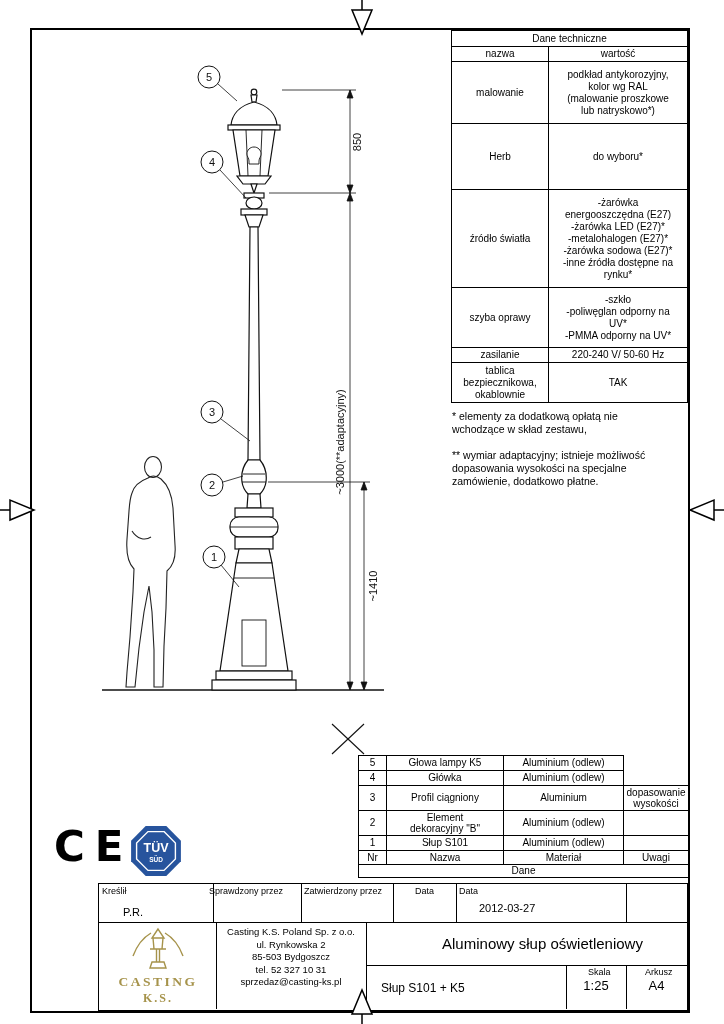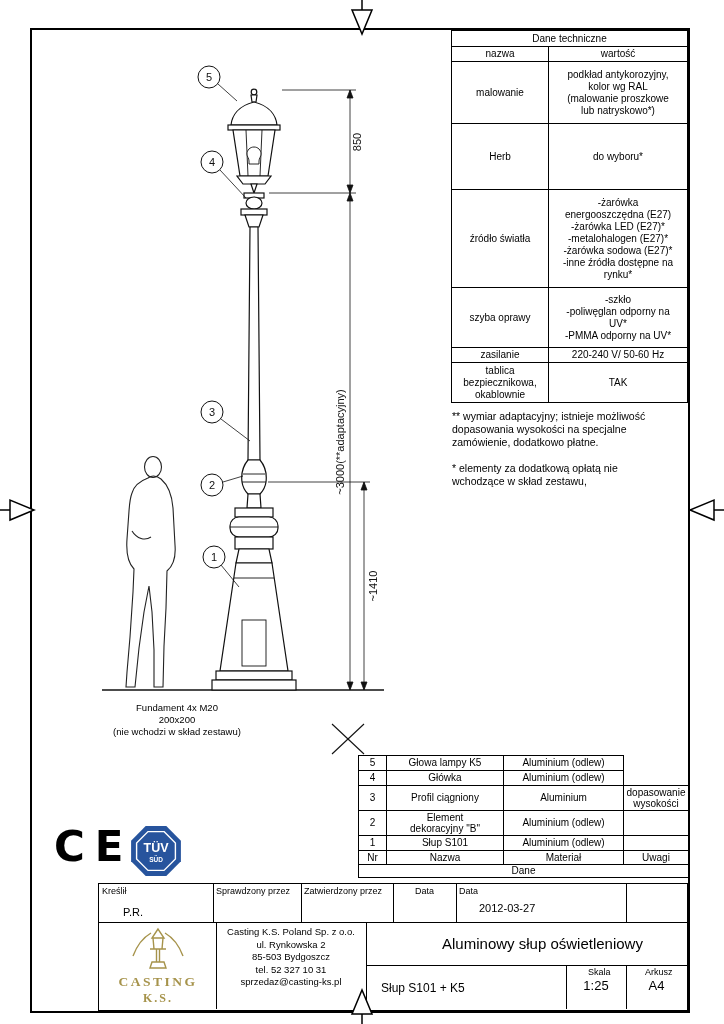--- a/index.html
+++ b/index.html
@@ -197,23 +197,20 @@
           <text x="182" y="531" text-anchor="middle" fill="#111" stroke="none">1</text>
         </g>
       </g>
 
       <g stroke="#111" stroke-width="1.1">
         <line x1="300" y1="694" x2="332" y2="724"></line>
         <line x1="332" y1="694" x2="300" y2="724"></line>
       </g>
     </svg>
 
-    <div class="foundation-note pre">Fundament 4x M20
-200x200
-(nie wchodzi w skład zestawu)</div>
 
     <table class="tech-table">
       <colgroup>
           <col style="width:97px">
           <col style="width:139px">
         </colgroup>
       <tbody>
           <tr class="rt">
             <td colspan="2">Dane techniczne</td>
           </tr>
@@ -256,25 +253,25 @@
       <tr class="r5">
         <td class="pre">tablica
 bezpiecznikowa,
 okablownie</td>
         <td class="pre">TAK</td>
       </tr>
     </tbody>
       </table>
 
     <div class="notes">
+      <div class="pre">* elementy za dodatkową opłatą nie
+wchodzące w skład zestawu,</div>
       <div class="pre">** wymiar adaptacyjny; istnieje możliwość
 dopasowania wysokości na specjalne
 zamówienie, dodatkowo płatne.</div>
-      <div class="pre">* elementy za dodatkową opłatą nie
-wchodzące w skład zestawu,</div>
     </div>
 
     <div class="ce-mark">CE</div>
     <svg class="tuv" width="58" height="58" viewBox="0 0 58 58">
       <polygon points="39.3,4.1 53.9,18.7 53.9,39.3 39.3,53.9 18.7,53.9 4.1,39.3 4.1,18.7 18.7,4.1" fill="var(--tuv-blue)"></polygon>
       <polygon points="37,9.6 48.4,21 48.4,37 37,48.4 21,48.4 9.6,37 9.6,21 21,9.6" fill="none" stroke="#fff" stroke-width="1.4"></polygon>
       <text x="29" y="30" text-anchor="middle" font-size="12.5" font-weight="bold" fill="#fff" font-family="Liberation Sans, sans-serif">TÜV</text>
       <text x="29" y="40" text-anchor="middle" font-size="6.5" font-weight="bold" fill="#fff" font-family="Liberation Sans, sans-serif">SÜD</text>
     </svg>
 
@@ -338,21 +335,21 @@
       <div class="vl" style="left:357px;top:0;height:38px"></div>
       <div class="vl" style="left:527px;top:0;height:38px"></div>
       <div class="vl" style="left:117px;top:38px;height:87px"></div>
       <div class="vl" style="left:267px;top:38px;height:87px"></div>
       <div class="hl" style="left:267px;top:81px;width:321px"></div>
       <div class="vl" style="left:467px;top:81px;height:44px"></div>
       <div class="vl" style="left:527px;top:81px;height:44px"></div>
 
       <div class="lbl" style="left:3px;top:2px">Kreślił</div>
       <div class="val" style="left:4px;top:22px">P.R.</div>
-      <div class="lbl" style="left:117px;top:2px">Sprawdzony przez</div>
+      <div class="lbl" style="left:110px;top:2px">Sprawdzony przez</div>
       <div class="lbl" style="left:205px;top:2px">Zatwierdzony przez</div>
       <div class="lbl" style="left:316px;top:2px">Data</div>
       <div class="lbl" style="left:360px;top:2px">Data</div>
       <div class="val" style="left:360px;top:18px">2012-03-27</div>
 
       <svg class="casting-logo" width="110" height="84" viewBox="0 0 110 84">
         <g stroke="var(--casting-gold)" stroke-width="1.4" fill="none">
           <path d="M55,5 L49,14 L61,14 Z M50,14 L60,14 L59,25 L51,25 Z M47,25 L63,25 M53.5,25 L53.5,38 M56.5,25 L56.5,38 M49,38 L61,38 L63,44 L47,44 Z"></path>
           <path d="M30,32 Q36,16 48,9"></path>
           <path d="M80,32 Q74,16 62,9"></path>

